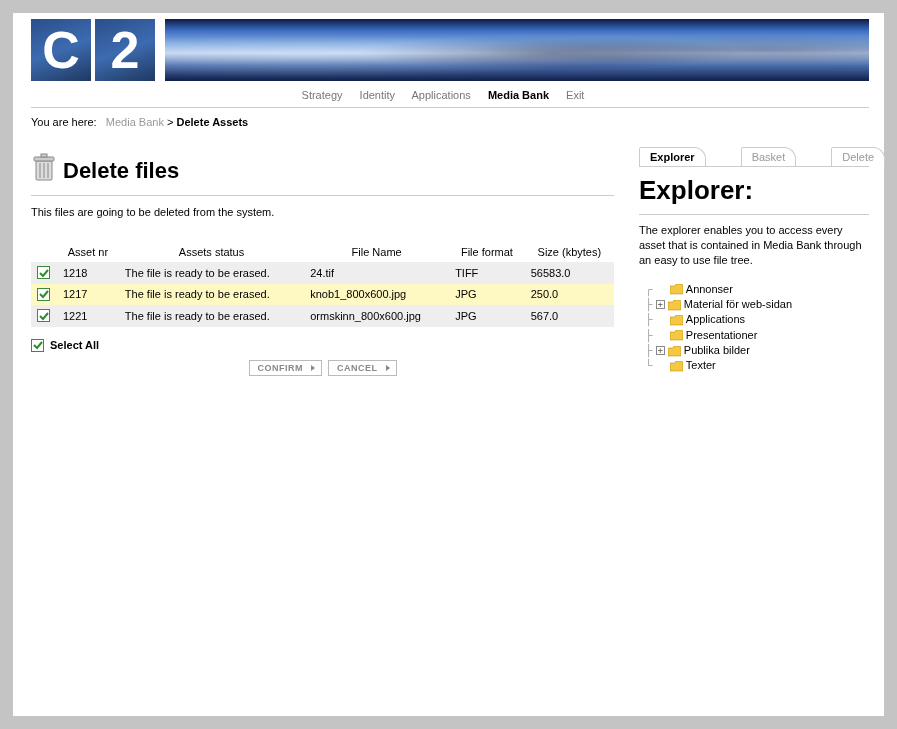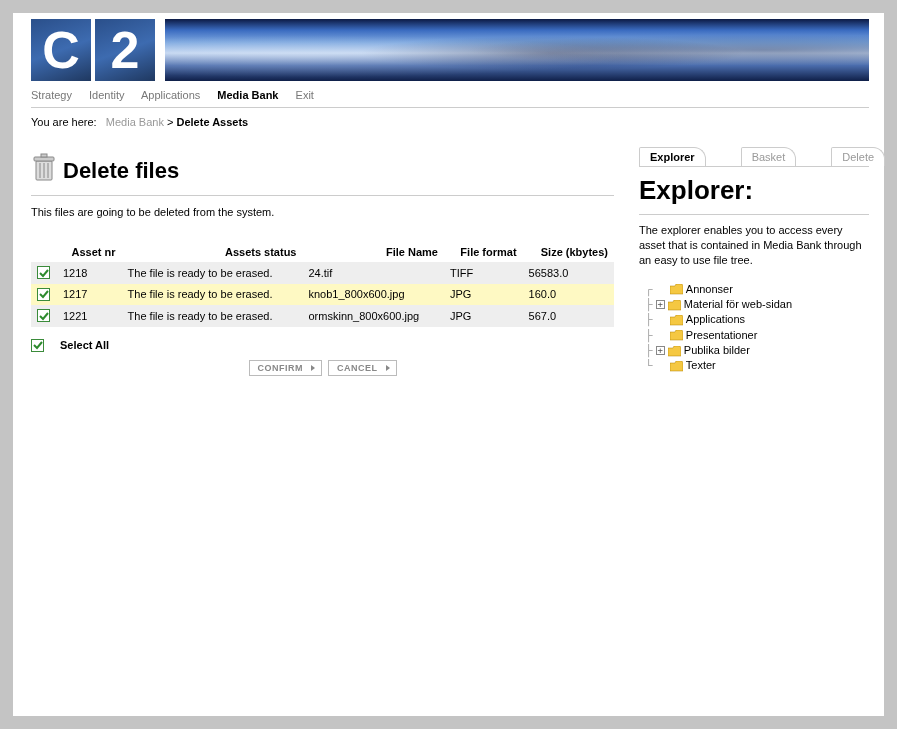--- a/index.html
+++ b/index.html
@@ -50,20 +50,21 @@
     left:0;right:0;top:0;bottom:0;
     background: radial-gradient(ellipse at 20% 60%, rgba(255,255,255,.25) 0%, rgba(255,255,255,0) 40%),
                 radial-gradient(ellipse at 55% 55%, rgba(0,0,30,.35) 0%, rgba(0,0,30,0) 35%),
                 radial-gradient(ellipse at 85% 50%, rgba(0,0,30,.3) 0%, rgba(0,0,30,0) 35%);
   }
   .nav {
     margin: 0 15px 0 18px;
     padding: 8px 0 6px 0;
     border-bottom: 1px solid #ccc;
     font-size: 11px;
+    text-align: center;
   }
   .nav a {
     color: #777;
     text-decoration: none;
     margin-right: 14px;
     cursor: pointer;
   }
   .nav a.active { color: #000; font-weight: bold; }
   .breadcrumb {
     margin: 8px 15px 0 18px;
@@ -91,22 +92,22 @@
     font-weight:bold;
   }
   .divider { height:1px; background:#ccc; margin-bottom:10px;}
   .intro { font-size:11px; margin-bottom:24px;}
   table.assets {
     width: 100%;
     border-collapse: collapse;
     font-size: 11px;
   }
   table.assets th {
-    text-align: right;
-    font-weight: bold;
+    text-align: center;
+    font-weight: normal;
     padding: 4px 6px;
   }
   table.assets td {
     padding: 4px 6px;
   }
   table.assets tr.row-odd { background: #eee;}
   table.assets tr.row-even { background: #fef9c3;}
   .chk {
     width:13px;height:13px;
     border:1px solid #3a8b3a;
@@ -114,21 +115,21 @@
     align-items:center;
     justify-content:center;
     background:#fff;
     cursor:pointer;
   }
   .chk svg { width:10px;height:10px; }
   .select-all {
     margin-top: 12px;
     display:flex;
     align-items:center;
-    gap:16px;
+    gap:6px;
     font-weight:bold;
   }
   .buttons {
     display:flex;
     gap:6px;
     margin-top:8px;
     justify-content:center;
   }
   .btn {
     border:1px solid #bbb;
@@ -271,21 +272,21 @@
           <tr class="row-even">
             <td><span class="chk">
                   <svg viewBox="0 0 10 10">
                     <polyline class="check-mark" points="1,5 4,8 9,2"></polyline>
                   </svg>
                 </span></td>
             <td>1217</td>
             <td>The file is ready to be erased.</td>
             <td>knob1_800x600.jpg</td>
             <td>JPG</td>
-            <td>160.0</td>
+            <td>250.0</td>
           </tr>
           <tr class="row-odd">
             <td><span class="chk">
                   <svg viewBox="0 0 10 10">
                     <polyline class="check-mark" points="1,5 4,8 9,2"></polyline>
                   </svg>
                 </span></td>
             <td>1221</td>
             <td>The file is ready to be erased.</td>
             <td>ormskinn_800x600.jpg</td>

